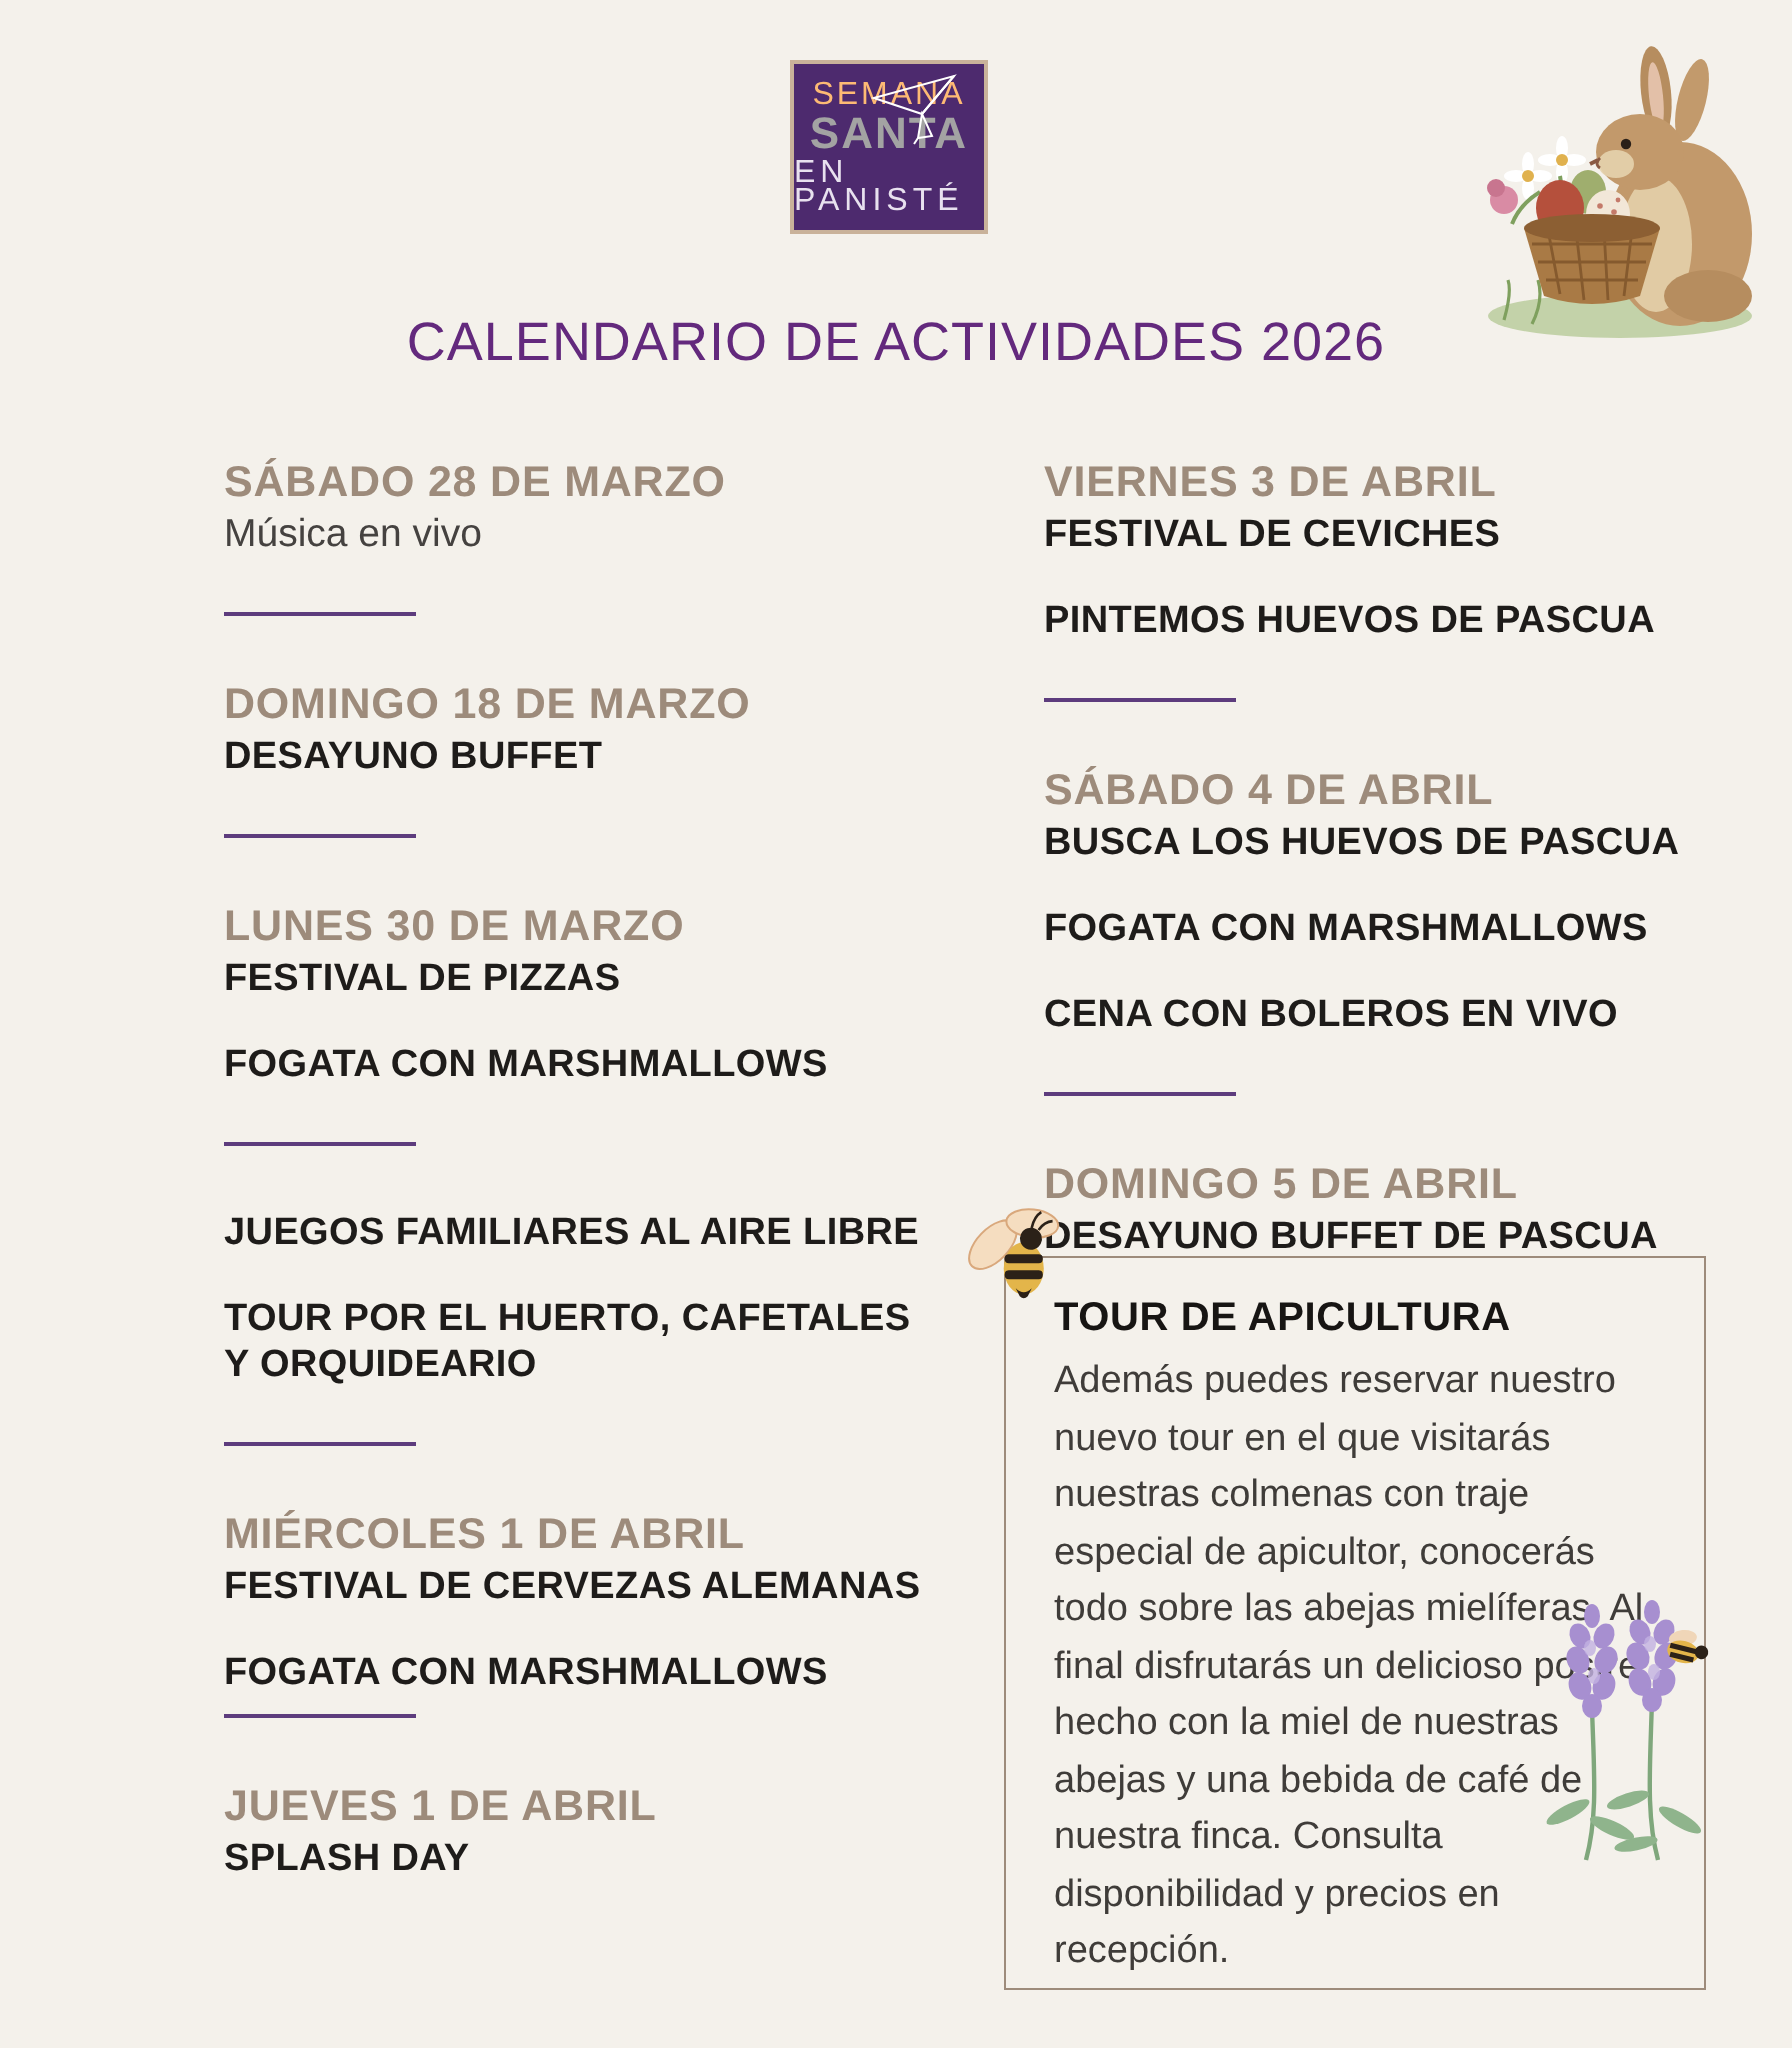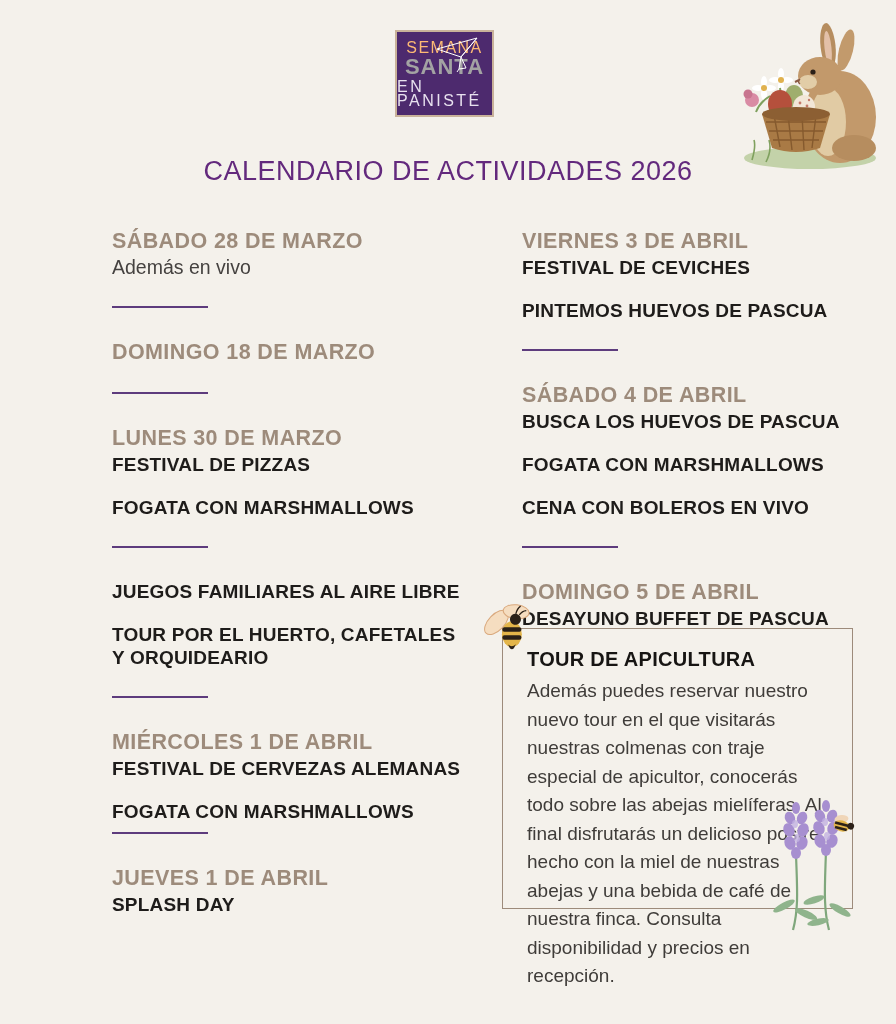--- a/index.html
+++ b/index.html
@@ -26,21 +26,21 @@
   #col-right{left:522px;width:350px;}
   .event .date{margin:0 0 2px 0;color:#9d8b7b;font-size:21.5px;font-weight:700;letter-spacing:0.4px;line-height:25px;}
   .event .act{margin:0;color:#1e1c1a;font-size:19px;font-weight:700;letter-spacing:0.2px;line-height:23px;}
   .event .act + .act{margin-top:20px;}
   .event .note{margin:1px 0 0 0;color:#454240;font-size:19.5px;font-weight:400;line-height:23px;}
   .event .divider{width:96px;border-top:2px solid #5d3c7d;margin-top:27px;margin-bottom:32px;}
   #col-left .event:nth-child(5) .divider{margin-top:9px;}
   #col-left .event:nth-child(6){margin-top:18px;}
 
   
-  .apibox{position:absolute;left:502px;top:628px;width:351px;height:281px;
+  .apibox{position:absolute;left:502px;top:628px;width:351px;height:367px;
           border:1.5px solid #9d8b7b;box-sizing:border-box;padding:18px 40px 0 24px;}
   .apibox h3{margin:0 0 6px 0;color:#171513;font-size:20px;font-weight:700;letter-spacing:0.3px;line-height:24px;}
   .apibox p{margin:0;width:302px;color:#3f3c39;font-size:19px;font-weight:400;line-height:28.5px;}
 
   
   .bunny{position:absolute;left:736px;top:22px;}
   .bee-top{position:absolute;left:480px;top:594px;z-index:3;}
   .lavender{position:absolute;left:766px;top:798px;z-index:3;}
 </style>
 </head>
@@ -119,25 +119,26 @@
       <path d="M38 93 L44 125 M52 93 L56 128 M66 93 L68 128 M80 93 L76 126"></path>
     </g>
     <ellipse cx="60" cy="92" rx="34" ry="7" fill="#8c5f33"></ellipse>
   </svg>
 
   <div class="page-title">CALENDARIO DE ACTIVIDADES 2026</div>
 
   <div class="column" id="col-left">
       <section class="event">
         <h3 class="date">SÁBADO 28 DE MARZO</h3>
-        <p class="note">Además en vivo</p>
+        <p class="note">Música en vivo</p>
         <div class="divider"></div>
       </section>
       <section class="event">
         <h3 class="date">DOMINGO 18 DE MARZO</h3>
+        <p class="act">DESAYUNO BUFFET</p>
         <div class="divider"></div>
       </section>
       <section class="event">
         <h3 class="date">LUNES 30 DE MARZO</h3>
         <p class="act">FESTIVAL DE PIZZAS</p>
         <p class="act">FOGATA CON MARSHMALLOWS</p>
         <div class="divider"></div>
       </section>
       <section class="event">
         <p class="act">JUEGOS FAMILIARES AL AIRE LIBRE</p>

